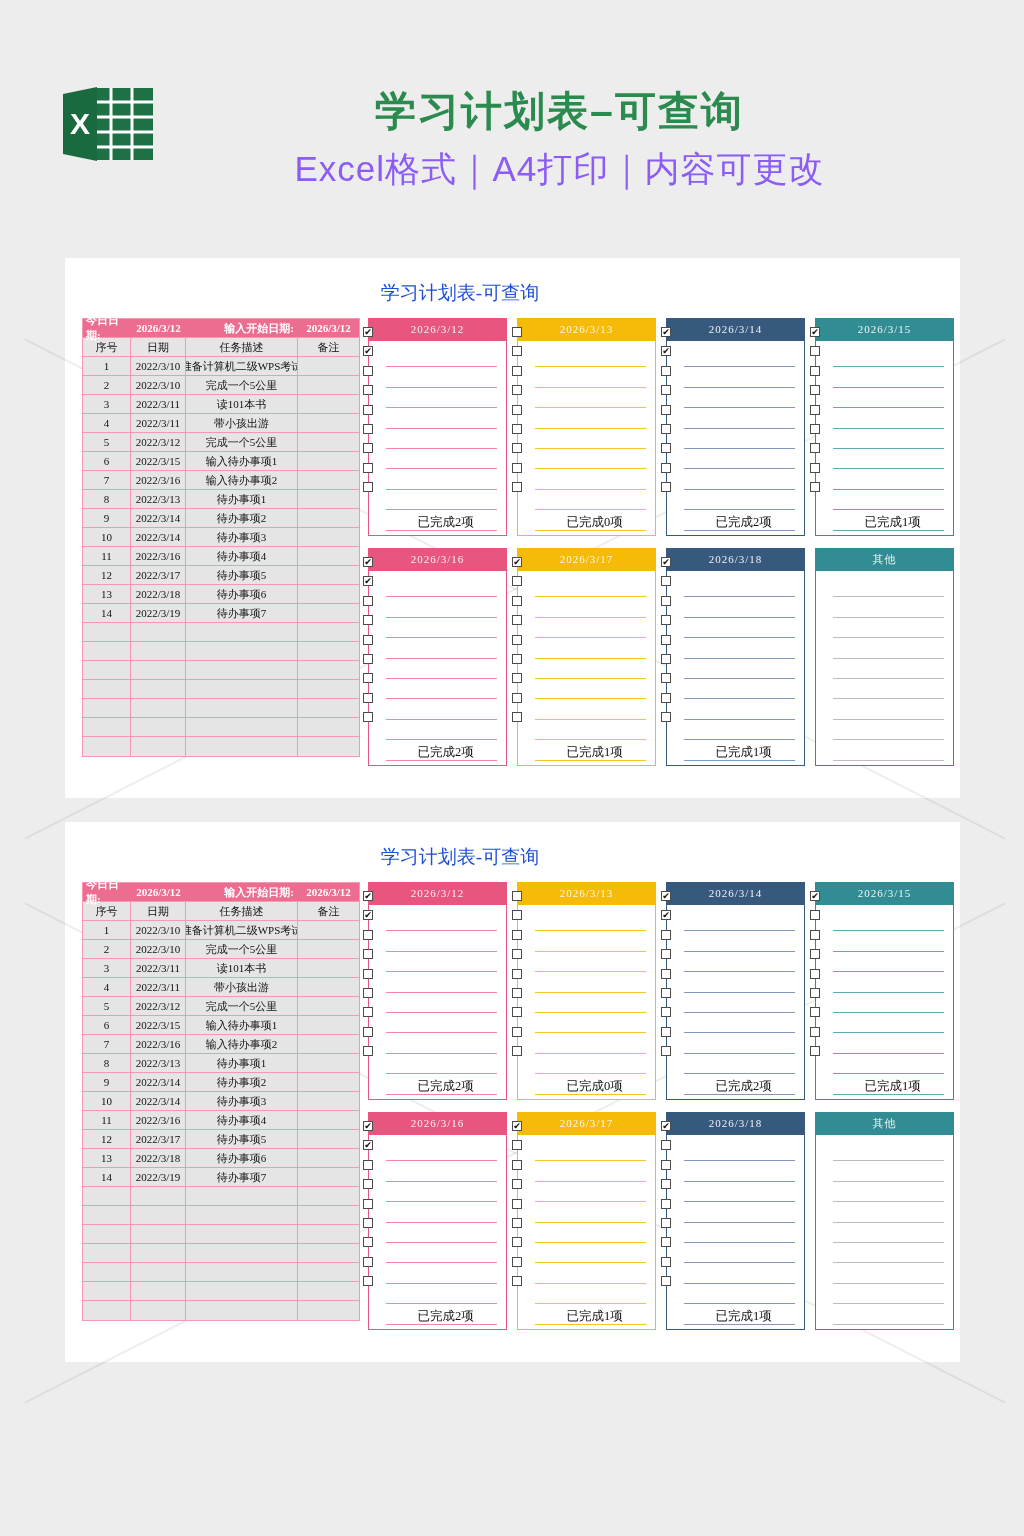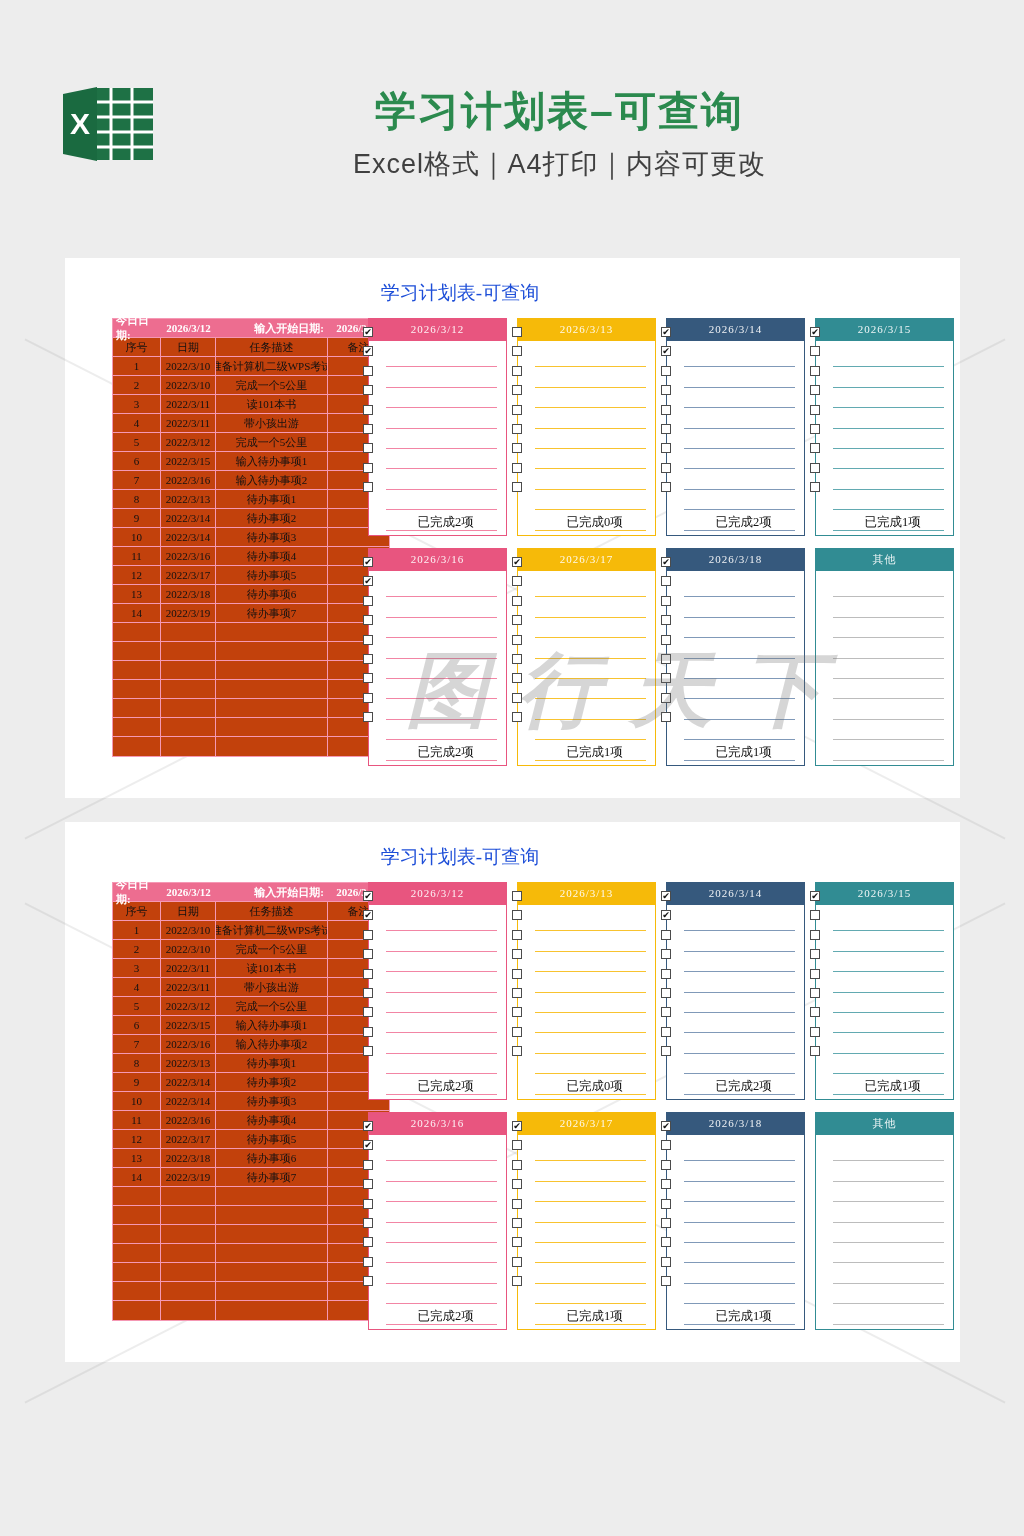--- a/index.html
+++ b/index.html
@@ -5,33 +5,33 @@
   html,body{margin:0;padding:0;}
   .page{position:relative;width:1024px;height:1536px;background:#ededed;overflow:hidden;
         font-family:"Liberation Serif","DejaVu Serif",serif;color:#111;}
 
   
   .excel-icon{position:absolute;left:63px;top:84px;width:92px;height:80px;}
   .main-title{position:absolute;left:0;right:0;top:84px;text-align:center;padding-left:95px;
               font-family:"Liberation Sans","DejaVu Sans",sans-serif;font-weight:bold;
               font-size:41px;letter-spacing:2px;}
   .main-subtitle{position:absolute;left:0;right:0;top:146px;text-align:center;padding-left:95px;
-              font-family:"Liberation Sans","DejaVu Sans",sans-serif;font-size:27px;color:#404040;
+              font-family:"Liberation Sans","DejaVu Sans",sans-serif;font-size:35px;color:#8b5cf6;
               letter-spacing:1px;}
 
   
   .panel{position:absolute;left:65px;width:895px;height:540px;background:#ffffff;}
   #panel-1{top:258px;}
   #panel-2{top:822px;}
   .panel-title{position:absolute;top:22px;left:0;width:790px;text-align:center;
                font-size:19px;color:#1d4ed8;}
 
   
   .info-table{position:absolute;left:17px;top:60px;width:278px;border:1px solid #f598b4;
-              box-sizing:border-box;background:#c2410c;margin-left:30px;}
+              box-sizing:border-box;background:#e5e5e5;}
   .tr{display:flex;height:19px;border-bottom:1px solid #f598b4;box-sizing:border-box;}
   .tr:last-child{border-bottom:none;}
   .td{box-sizing:border-box;border-right:1px solid #f598b4;display:flex;align-items:center;
       justify-content:center;font-size:11px;white-space:nowrap;overflow:hidden;}
   .td:last-child{border-right:none;}
   .td-0{width:48px;}.td-1{width:55px;}.td-2{width:112px;}.td-3{width:61px;flex:1;}
   .td-task{font-size:11px;font-family:Liberation Serif, serif;}
   .tr-top{background:#ed6d90;color:#fff;font-weight:bold;border-bottom:1px solid #f598b4;}
   .tr-top .hspan{box-sizing:border-box;display:flex;align-items:center;font-size:11px;}
   .hs-0{width:48px;padding-left:3px;}
@@ -561,21 +561,20 @@
               <div class="line"></div>
               <div class="line"></div>
               <div class="line"></div>
               <div class="line"></div>
               <div class="line"></div>
               <div class="line"></div>
             </div>
           </div>
         </div>
       </div>
-    <div class="watermark">图行天下</div>
   </div>
 
   <div class="panel" id="panel-2">
     <div class="diag diag-a"></div>
     <div class="diag diag-b"></div>
     <div class="panel-title">学习计划表-可查询</div>
     <div class="info-table">
         <div class="tr tr-top">
           <span class="hspan hs-0">今日日期:</span>
           <span class="hspan hs-1">2026/3/12</span>

